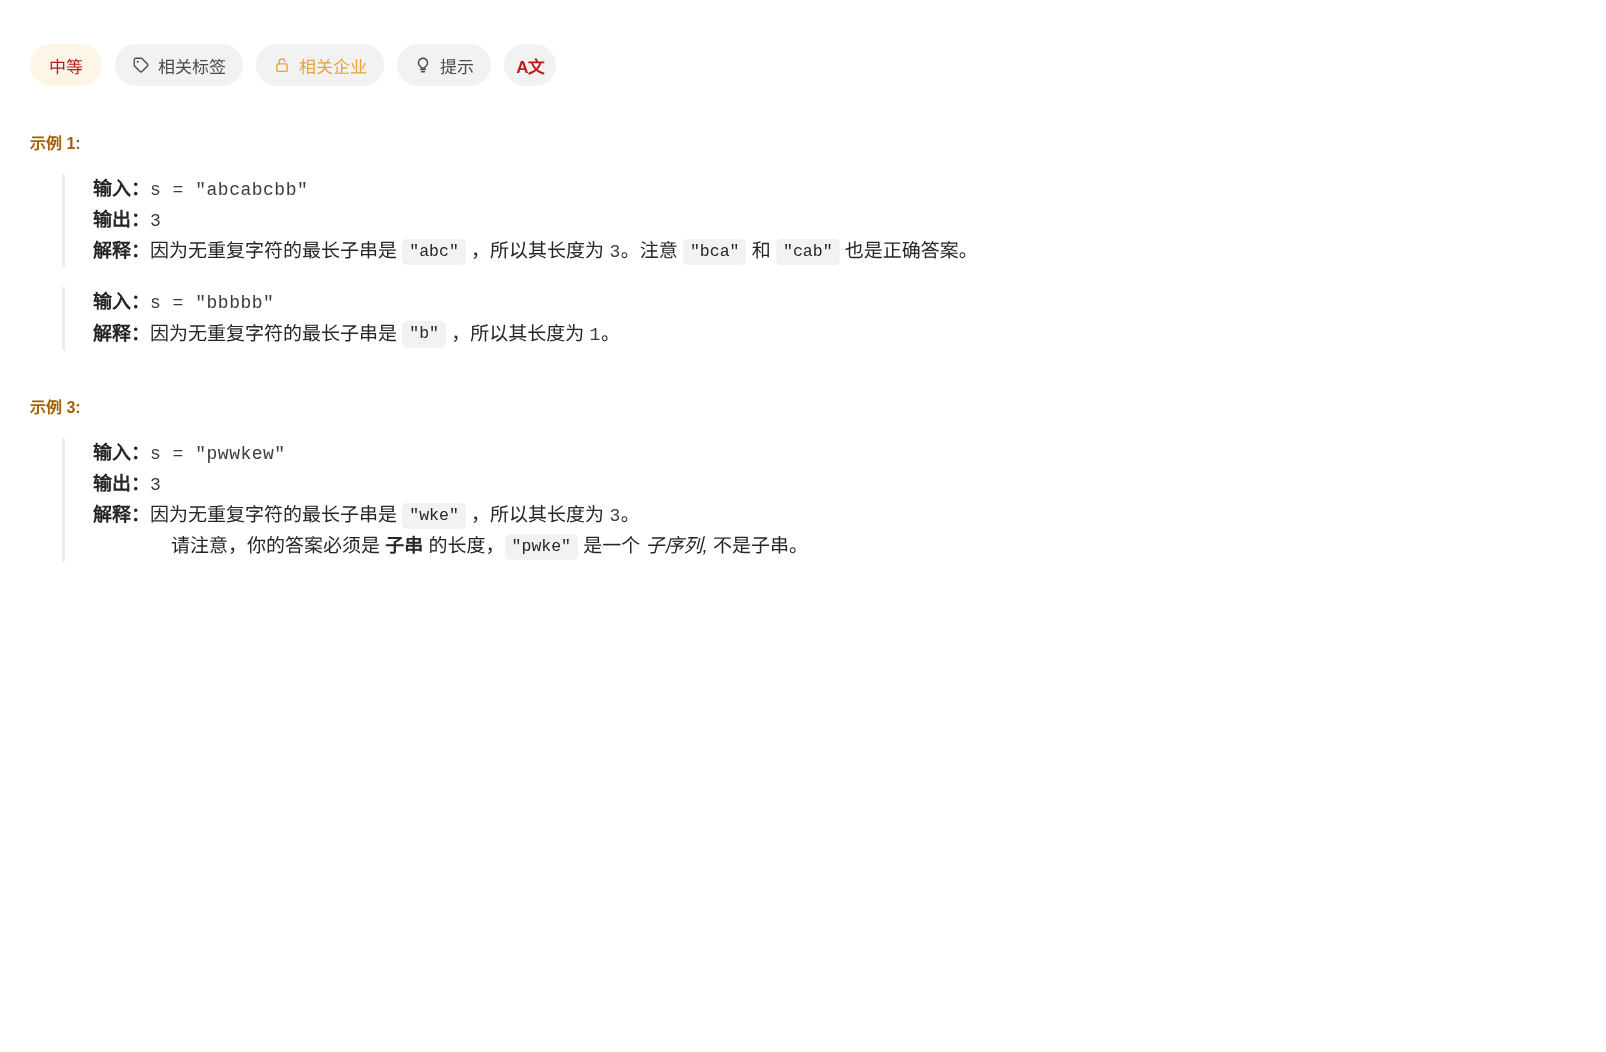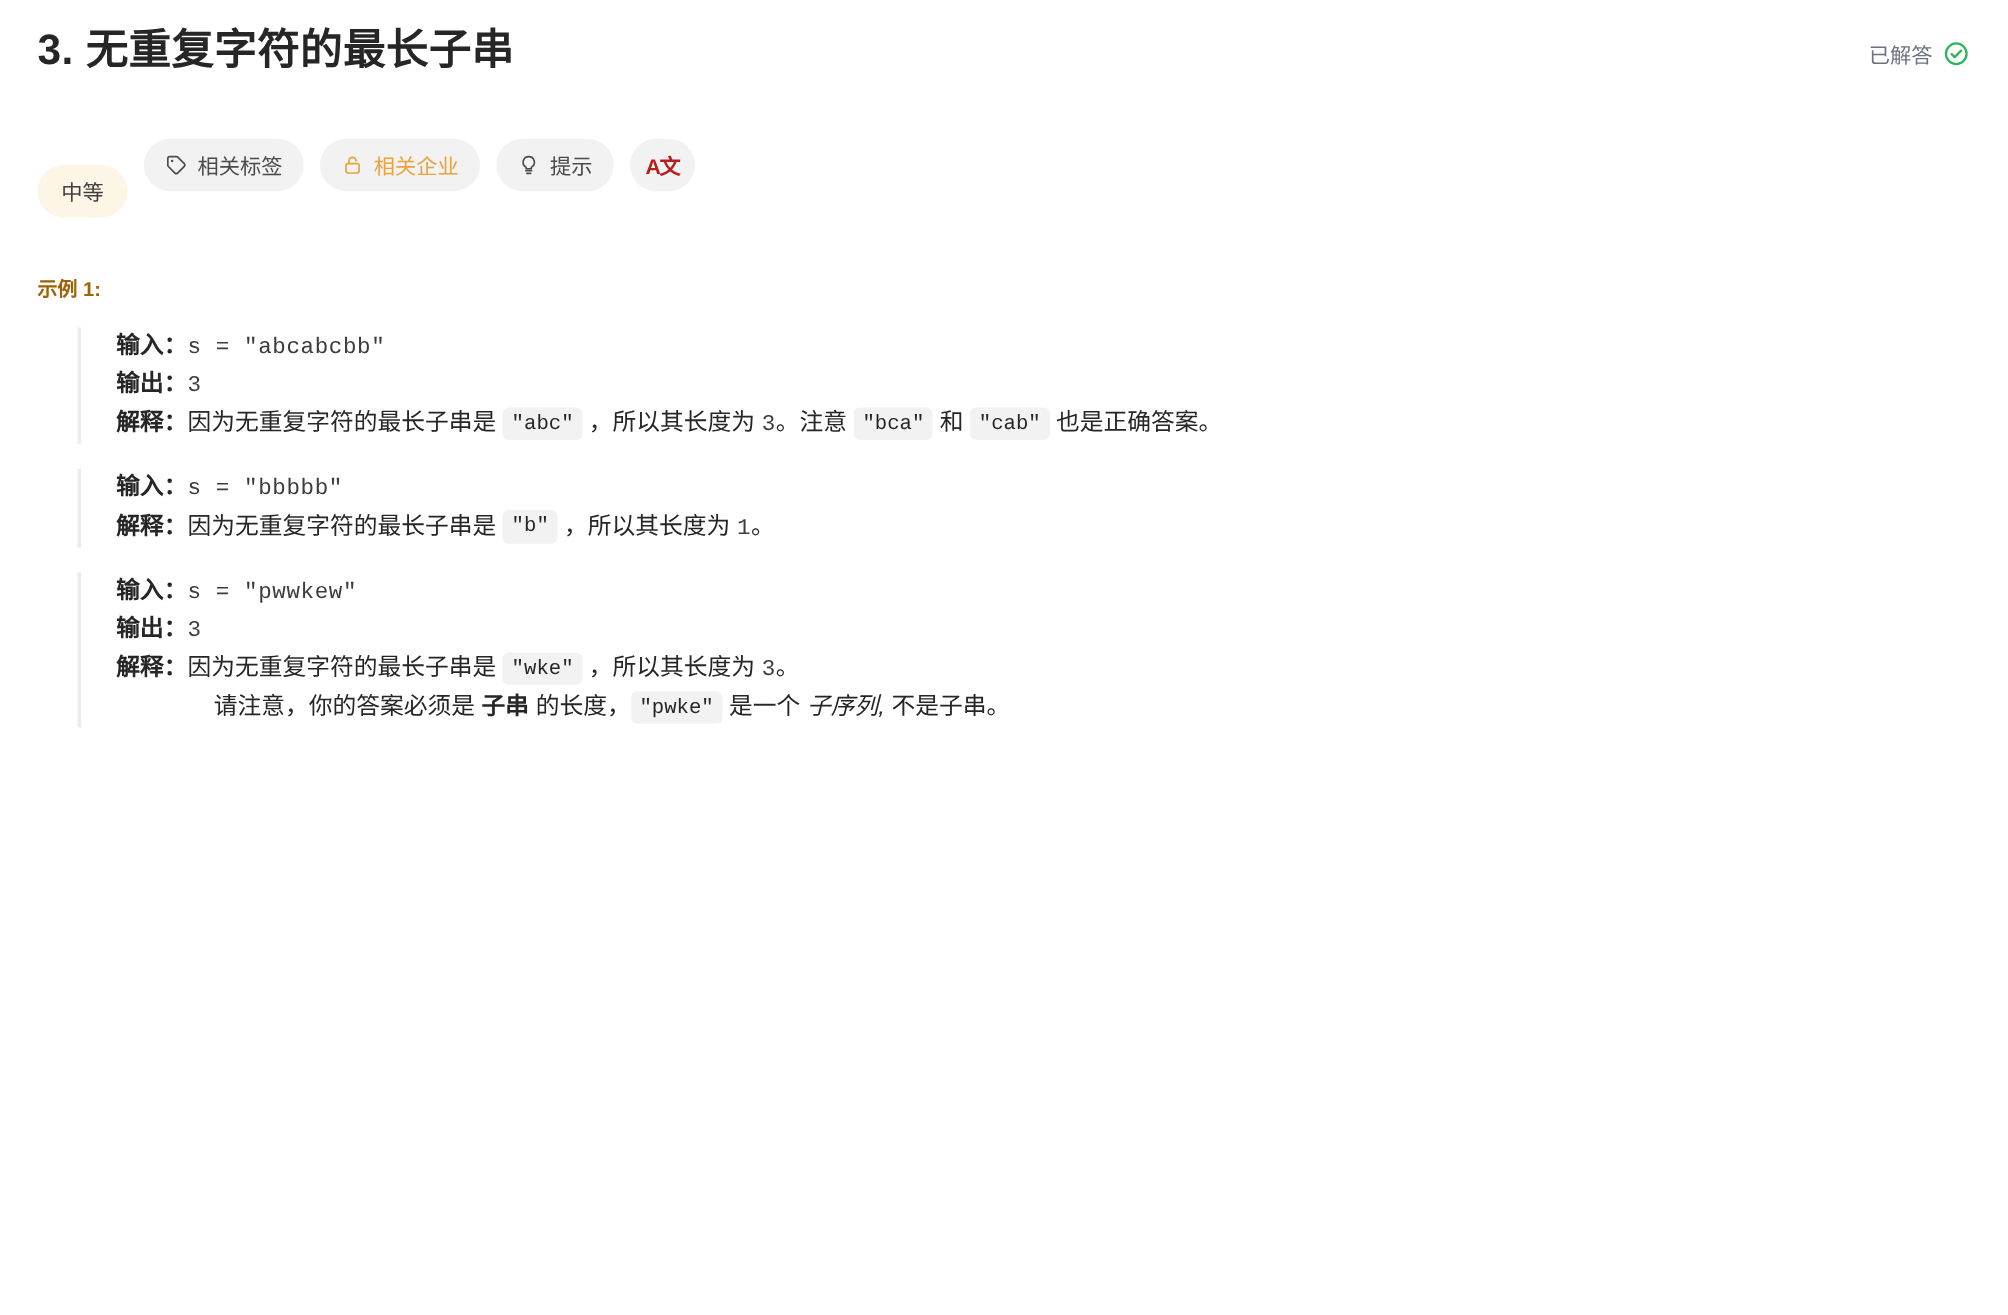--- a/index.html
+++ b/index.html
@@ -60,21 +60,21 @@
     gap: 8px;
     height: 42px;
     padding: 0 17px;
     border-radius: 21px;
     background: #f2f2f3;
     font-size: 17px;
     color: #4b4b4b;
     cursor: pointer;
     user-select: none;
   }
-  .pill.difficulty { color: #404040; background: #fdf5e6; padding: 0 19px; margin-top: 42px; }
+  .pill.difficulty { color: #b91c1c; background: #fdf5e6; padding: 0 19px; }
   .pill.company { color: #e8a33d; text-align: center; }
   .pill.square { width: 52px; padding: 0; justify-content: center; }
   .pill-icon { display: inline-flex; align-items: center; }
   .pill-icon svg { display: block; }
   .pill .aa {
     font-size: 17px;
     font-weight: 600;
     color: #b91c1c;
     letter-spacing: -1px;
   }
@@ -129,32 +129,20 @@
     letter-spacing: 0.5px;
   }
   .ex-note { display: block; margin-left: 78px; white-space: nowrap; }
   .ital { font-style: italic; }
 </style>
 </head>
 <body>
 
 <div class="page">
 
-  <div class="title-row">
-    <h1 class="title">3. 无重复字符的最长子串</h1>
-    <div class="solved">
-      <span class="solved-text">已解答</span>
-      <span class="check-icon">
-        <svg width="22" height="22" viewBox="0 0 24 24" fill="none" stroke="#2db55d" stroke-width="2">
-          <circle cx="12" cy="12" r="9"></circle>
-          <path d="M8 12.3l2.6 2.6L16.2 9.3" stroke-linecap="round" stroke-linejoin="round"></path>
-        </svg>
-      </span>
-    </div>
-  </div>
 
   <div class="pills">
 
     <div class="pill difficulty">
       <span>中等</span>
     </div>
 
     <div class="pill">
       <span class="pill-icon">
         <svg width="18" height="18" viewBox="0 0 24 24" fill="none" stroke="#4b4b4b" stroke-width="1.8">
@@ -207,20 +195,21 @@
 
   <div class="ex-block">
     <span class="ex-line">
       <span class="ex-label">输入：</span><span class="mono">s = "bbbbb"</span>
     </span>
     <span class="ex-line">
       <span class="ex-label">解释：</span><span>因为无重复字符的最长子串是 </span><code class="inline">"b"</code><span> ，所以其长度为 </span><span class="mono">1</span><span>。</span>
     </span>
   </div>
 
+  <div class="ex-title">示例 3:</div>
   <div class="ex-block">
     <span class="ex-line">
       <span class="ex-label">输入：</span><span class="mono">s = "pwwkew"</span>
     </span>
     <span class="ex-line">
       <span class="ex-label">输出：</span><span class="mono">3</span>
     </span>
     <span class="ex-line">
       <span class="ex-label">解释：</span><span>因为无重复字符的最长子串是 </span><code class="inline">"wke"</code><span> ，所以其长度为 </span><span class="mono">3</span><span>。</span>
     </span>

